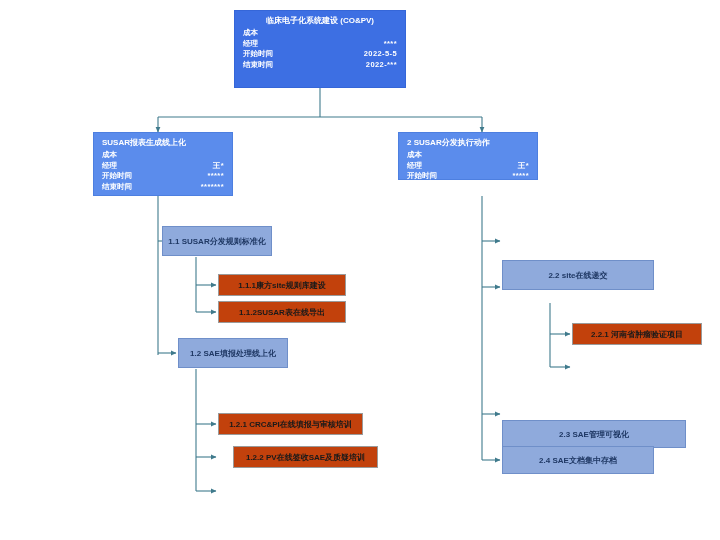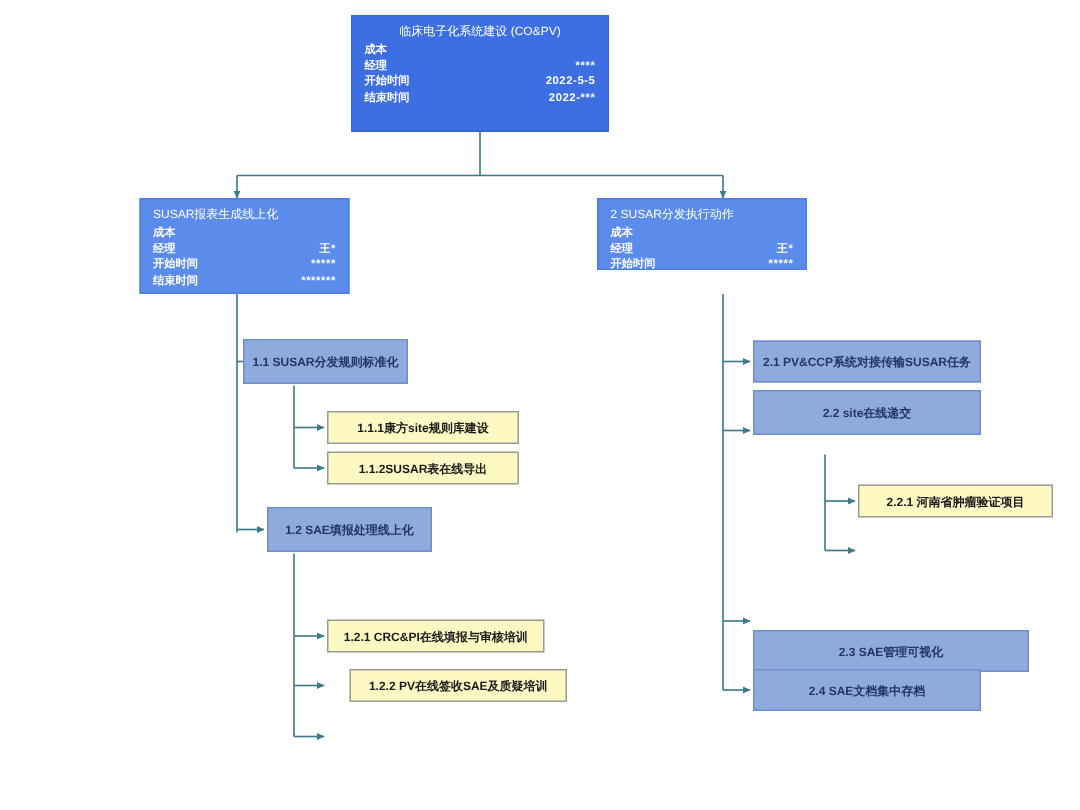--- a/index.html
+++ b/index.html
@@ -25,21 +25,21 @@
     border:1px solid #3566d8;
     color:#ffffff;
     padding:4px 8px 5px 8px;
   }
   .card.lvl2{
     background:#5b8cec;
     border:1px solid #4d7fe0;
   }
   .card .card-title{
     font-size:8px;
-    font-weight:normal;
+    font-weight:bold;
     line-height:11px;
     margin-bottom:2px;
     white-space:nowrap;
   }
   .card.root .card-title{text-align:center;}
   .card.lvl2 .card-title{text-align:left;}
   .row{
     display:flex;
     justify-content:space-between;
     align-items:baseline;
@@ -63,21 +63,21 @@
     justify-content:center;
     text-align:center;
     line-height:11px;
     padding:0 4px;
     box-sizing:border-box;
     white-space:nowrap;
   }
 
   
   .leaf{
-    background:#fef9c3;
+    background:#c2410c;
     border:1px solid #9a9a9a;
     color:#1a1a1a;
     font-size:8px;
     font-weight:bold;
     display:flex;
     align-items:center;
     justify-content:center;
     text-align:center;
     line-height:11px;
     padding:0 16px;
@@ -194,21 +194,20 @@
 
   <div class="node leaf" style="left:218px;top:301px;width:128px;height:22px;">1.1.2SUSAR表在线导出</div>
 
   <div class="node box" style="left:178px;top:338px;width:110px;height:30px;">1.2 SAE填报处理线上化</div>
 
   <div class="node leaf" style="left:218px;top:413px;width:145px;height:22px;">1.2.1 CRC&amp;PI在线填报与审核培训</div>
 
   <div class="node leaf" style="left:233px;top:446px;width:145px;height:22px;">1.2.2 PV在线签收SAE及质疑培训</div>
 
 
-  <div class="node box" style="left:502px;top:227px;width:152px;height:28px;">2.1 PV&amp;CCP系统对接传输SUSAR任务</div>
 
   <div class="node box" style="left:502px;top:260px;width:152px;height:30px;">2.2 site在线递交</div>
 
   <div class="node leaf" style="left:572px;top:323px;width:130px;height:22px;">2.2.1 河南省肿瘤验证项目</div>
 
 
   <div class="node box" style="left:502px;top:420px;width:184px;height:28px;">2.3 SAE管理可视化</div>
 
   <div class="node box" style="left:502px;top:446px;width:152px;height:28px;">2.4 SAE文档集中存档</div>
 

